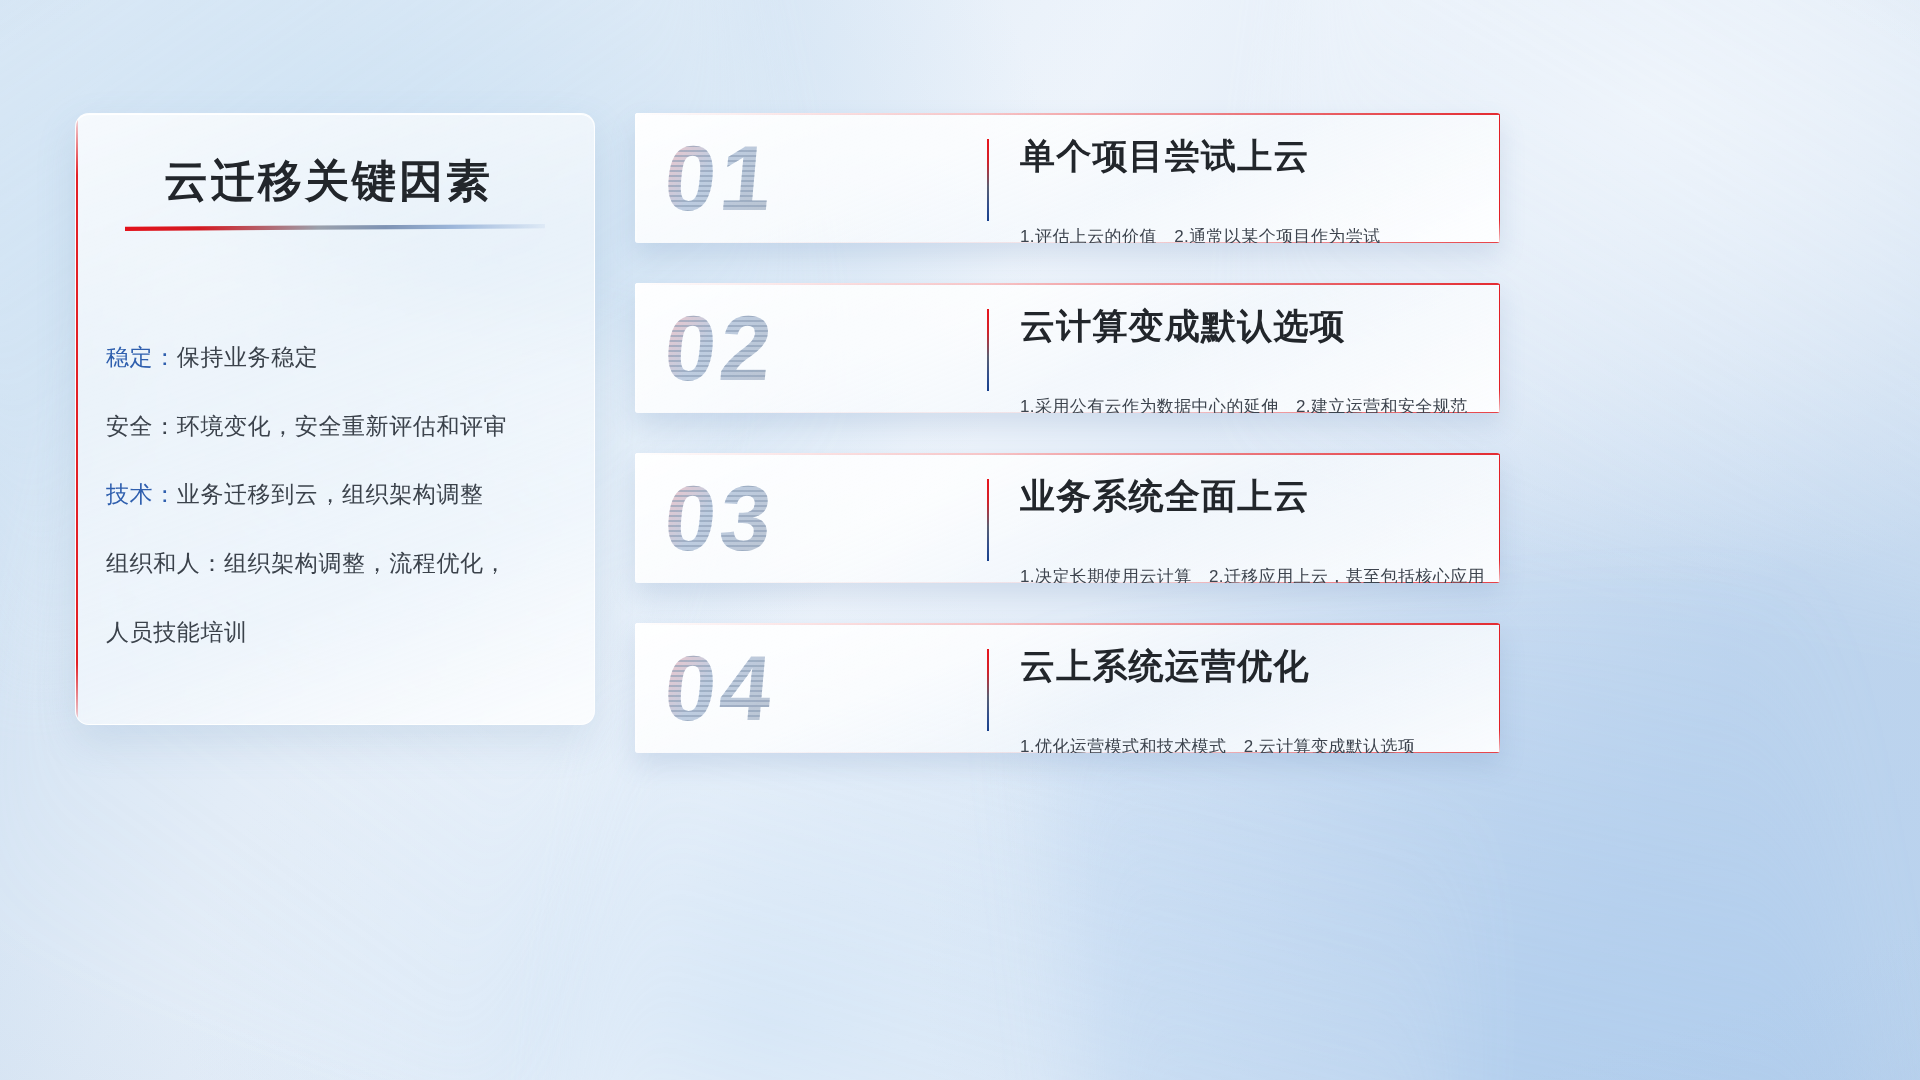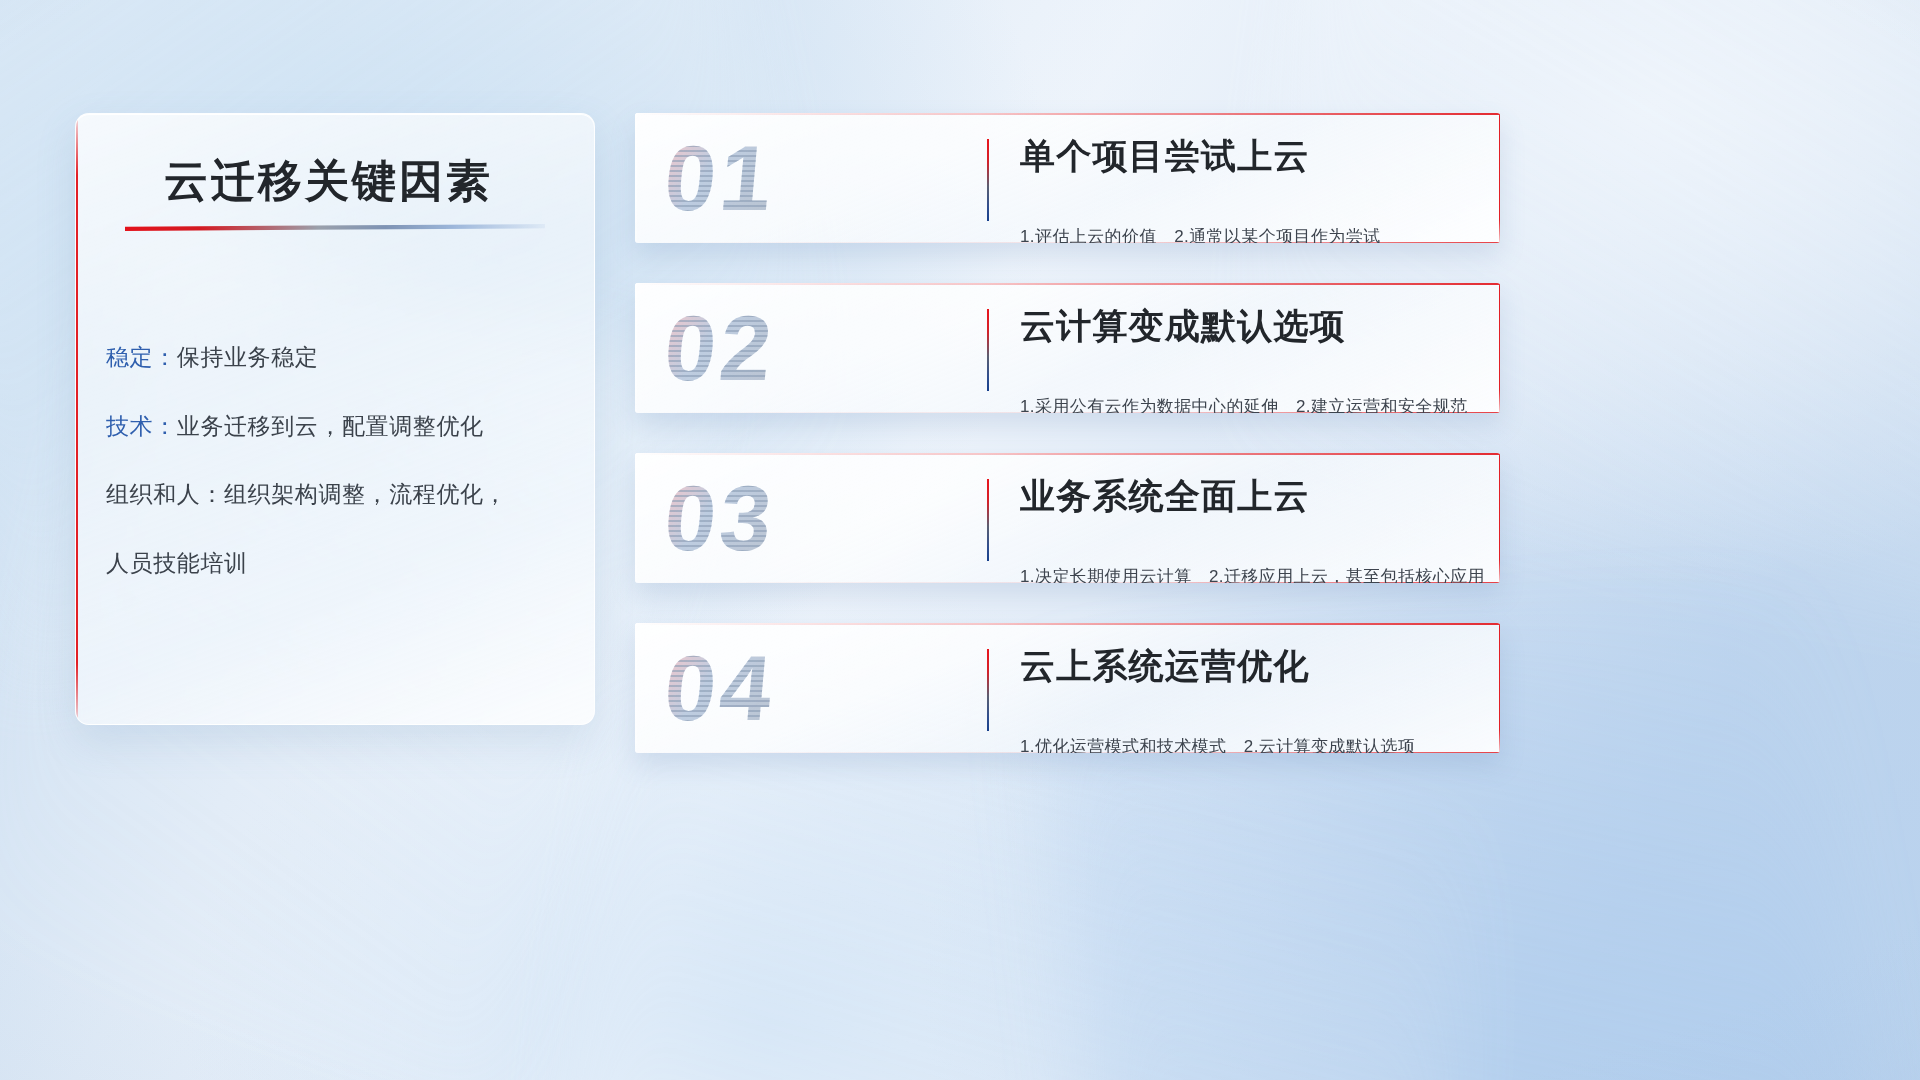--- a/index.html
+++ b/index.html
@@ -146,21 +146,22 @@
 </div>
 
 <div id="stage">
 
   <section id="left-card">
     <div class="edge-red-fix"></div>
     <h1 id="left-title">云迁移关键因素</h1>
     <div id="left-rule"></div>
     <div id="left-list">
         <div class="lrow"><span class="k blue">稳定：</span><span class="v">保持业务稳定</span></div>
-        <div class="lrow"><span class="k blue">技术：</span><span class="v">业务迁移到云，配置调整优化</span></div>
+        <div class="lrow"><span class="k grey">安全：</span><span class="v">环境变化，安全重新评估和评审</span></div>
+        <div class="lrow"><span class="k blue">技术：</span><span class="v">业务迁移到云，组织架构调整</span></div>
         <div class="lrow"><span class="k grey">组织和人：</span><span class="v">组织架构调整，流程优化，</span></div>
         <div class="lrow"><span class="k grey"></span><span class="v">人员技能培训</span></div>
       </div>
   </section>
 
   <div id="stage-cards">
       <section class="rcard" style="top: 113px;">
         <span class="bdr-t"></span>
         <span class="bdr-r"></span>
         <span class="bdr-b"></span>

